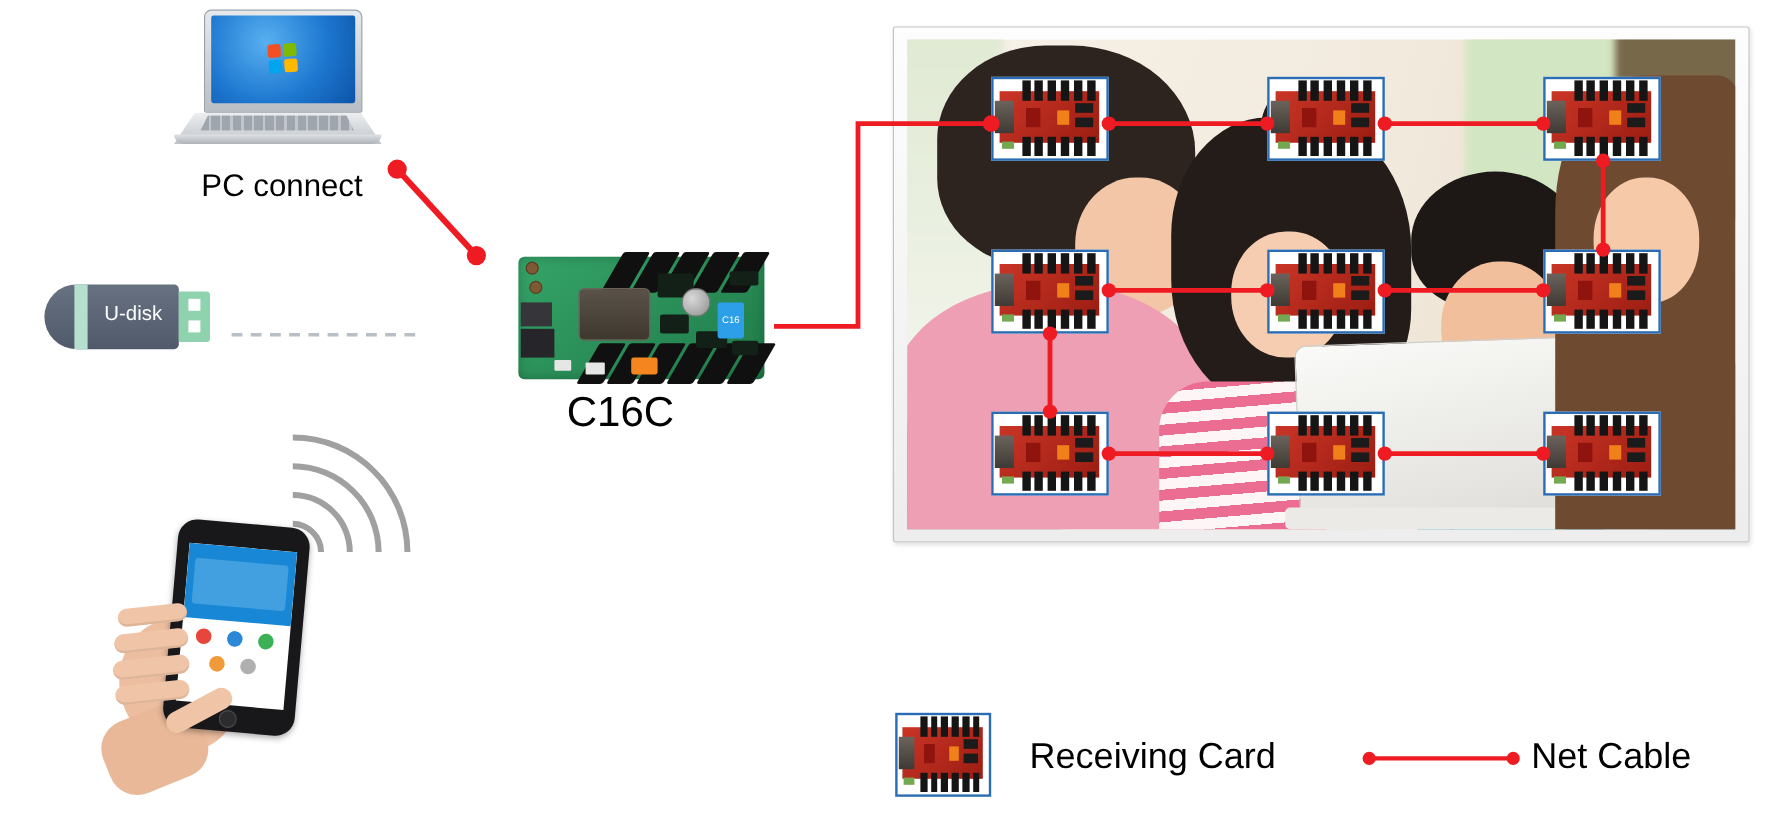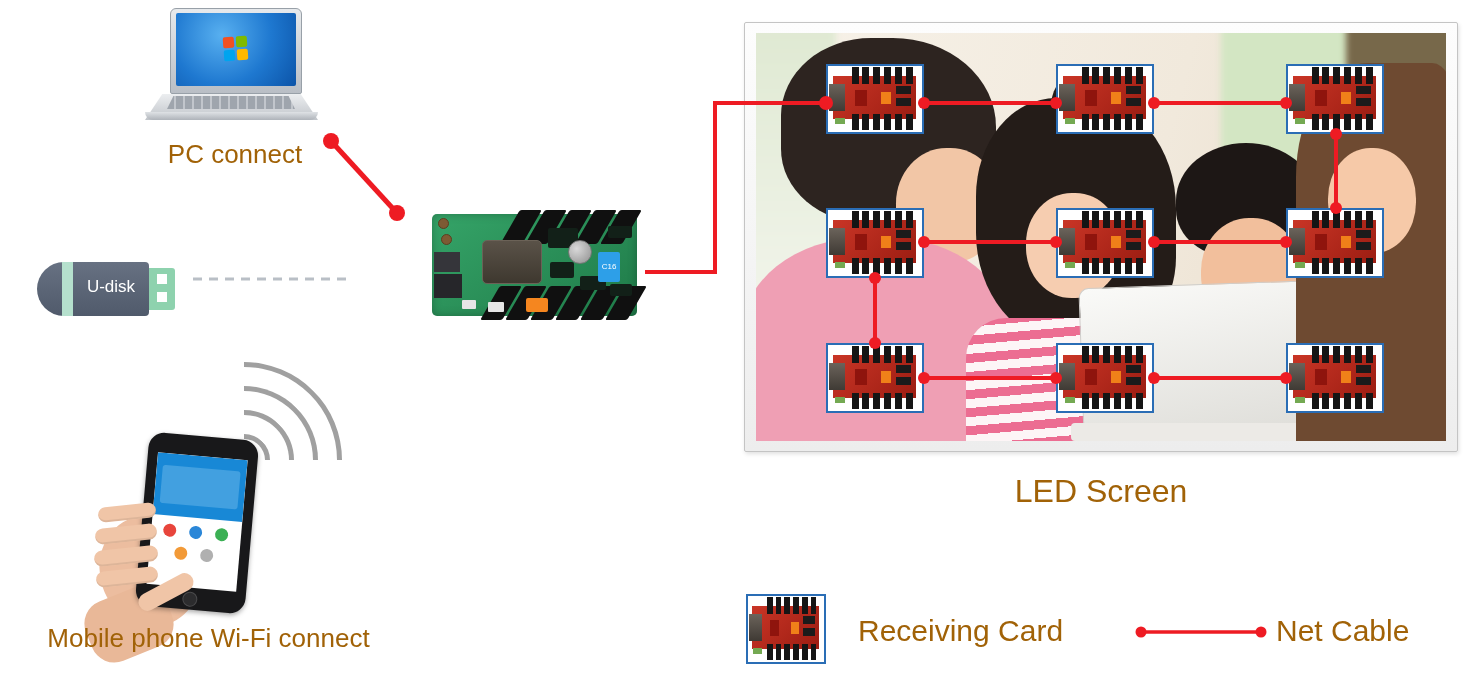--- a/index.html
+++ b/index.html
@@ -1,31 +1,31 @@
 <!DOCTYPE html>
 <html><head>
 <meta charset="utf-8">
 <style>
   * { margin:0; padding:0; box-sizing:border-box; }
   body { background:#ffffff; font-family:"Liberation Sans","DejaVu Sans",sans-serif; }
   #canvas { position:relative; width:1472px; height:680px; background:#fff; overflow:hidden; }
   .abs { position:absolute; }
-  .lbl { position:absolute; color:#a16207; text-align:center; white-space:nowrap; }
+  .lbl { position:absolute; color:#000000; text-align:center; white-space:nowrap; }
 
   
   #pc-device { left:145px; top:8px; width:173px; height:112px; }
   #lap-screen { left:25px; top:0; width:132px; height:86px; background:linear-gradient(#e6e9ec,#b9bec5); border:1px solid #98a0a8; border-radius:6px 6px 2px 2px; }
   #lap-display { left:5px; top:4px; width:120px; height:73px; background:radial-gradient(circle at 38% 30%, #58b0f0 0%, #1e78d0 55%, #0c54a8 100%); border-radius:2px; }
   .wl { position:absolute; width:11px; height:11px; border-radius:2px; }
   #lap-base { left:0; top:86px; width:173px; height:26px; background:linear-gradient(#eceef0,#c0c4c9); clip-path:polygon(10% 0,90% 0,100% 100%,0 100%); }
   #lap-kbd { left:22px; top:88px; width:128px; height:13px; background:repeating-linear-gradient(90deg,#9fa5ad 0 7px,#c2c6cc 7px 9px); clip-path:polygon(5% 0,95% 0,100% 100%,0 100%); }
   #lap-front { left:0; top:104px; width:173px; height:8px; background:linear-gradient(#dfe2e5,#aeb3b9); border-radius:0 0 8px 8px; }
 
   
-  #udisk-device { left:37px; top:262px; width:140px; height:54px; }
+  #udisk-device { left:37px; top:237px; width:140px; height:54px; }
   #ud-body { left:0; top:0; width:112px; height:54px; background:linear-gradient(#677182,#505a6b); border-radius:27px 4px 4px 27px; }
   #ud-stripe { left:25px; top:0; width:11px; height:54px; background:#b5e0cd; }
   #ud-text { left:38px; top:15px; width:72px; color:#fff; font-size:17px; text-align:center; }
   #ud-conn { left:112px; top:6px; width:26px; height:42px; background:#8ed2ae; border-radius:0 3px 3px 0; }
   .ud-sq { position:absolute; left:8px; width:10px; height:10px; background:#fff; }
 
   
   .wifi-arc { position:absolute; border:5px solid transparent; border-top-color:#a0a0a0; border-radius:50%; transform:rotate(45deg); }
   #phone { left:142px; top:436px; width:110px; height:174px; background:#18181a; border-radius:16px; transform:rotate(5deg); box-shadow:0 2px 5px rgba(0,0,0,.35); }
   #ph-screen { left:10px; top:20px; width:90px; height:132px; background:#fff; overflow:hidden; }
@@ -126,21 +126,20 @@
         <div class="ph-dot" style="left:51px;top:92px;background:#b0b0b0;"></div>
       </div>
     </div>
     <div class="abs" id="ph-home"></div>
   </div>
   <div class="hand finger" style="left:98px;top:505px;width:58px;height:15px;"></div>
   <div class="hand finger" style="left:95px;top:526px;width:62px;height:16px;"></div>
   <div class="hand finger" style="left:94px;top:548px;width:64px;height:16px;"></div>
   <div class="hand finger" style="left:96px;top:569px;width:62px;height:16px;"></div>
   <div class="hand" id="thumb"></div>
-  <div class="lbl" style="left:26px;top:623px;width:365px;font-size:26px;">Mobile phone Wi-Fi connect</div>
 
   <div class="abs" id="controller-board">
     <div class="abs" id="cb-base"></div>
     <div>
       <div class="cb-pin" style="left:78px;top:-4px;"></div>
       <div class="cb-pin" style="left:103px;top:-4px;"></div>
       <div class="cb-pin" style="left:128px;top:-4px;"></div>
       <div class="cb-pin" style="left:153px;top:-4px;"></div>
       <div class="cb-pin" style="left:178px;top:-4px;"></div>
     </div>
@@ -161,20 +160,21 @@
     <div class="cb-chip" style="left:118px;top:48px;width:24px;height:16px;"></div>
     <div class="cb-chip" style="left:148px;top:62px;width:26px;height:14px;"></div>
     <div class="cb-chip" style="left:176px;top:12px;width:24px;height:12px;"></div>
     <div class="cb-chip" style="left:178px;top:70px;width:22px;height:12px;"></div>
     <div class="abs" id="cb-batt"></div>
     <div class="abs" id="cb-blue">C16</div>
     <div class="abs" id="cb-orange"></div>
     <div class="cb-white" style="left:56px;top:88px;width:16px;height:10px;"></div>
     <div class="cb-white" style="left:30px;top:86px;width:14px;height:9px;"></div>
   </div>
+  <div class="lbl" style="left:417px;top:324px;width:200px;font-size:35px;">C16C</div>
 
   <div class="abs" id="led-frame">
     <div class="abs" id="photo">
       <div class="p soft" style="left:-10px;top:-10px;width:90px;height:320px;background:linear-gradient(#dfe9d2,#f4f6ee);"></div>
       <div class="p soft" style="left:465px;top:-10px;width:130px;height:150px;background:#d3e6c3;"></div>
       <div class="p soft" style="left:590px;top:-10px;width:110px;height:160px;background:#77684a;border-radius:0 0 0 40%;"></div>
       <div class="p soft" style="left:620px;top:140px;width:80px;height:280px;background:#d9c8b2;"></div>
       <div class="p soft" style="left:-10px;top:320px;width:140px;height:100px;background:#978e80;"></div>
       <div class="p" style="left:25px;top:5px;width:215px;height:185px;background:#2d2420;border-radius:42% 48% 45% 40%;"></div>
       <div class="p" style="left:140px;top:115px;width:105px;height:115px;background:#f2c6a6;border-radius:48%;"></div>
@@ -188,21 +188,20 @@
       <div class="p" style="left:420px;top:110px;width:140px;height:115px;background:#1d1715;border-radius:50% 50% 42% 42%;"></div>
       <div class="p" style="left:445px;top:185px;width:100px;height:110px;background:#f2bf9c;border-radius:48%;"></div>
       <div class="p" style="left:425px;top:290px;width:155px;height:120px;background:#2ba4b8;border-radius:36px 36px 0 0;"></div>
       <div class="p" style="left:548px;top:270px;width:150px;height:140px;background:#587ca3;border-radius:40px 0 0 0;"></div>
       <div class="p" style="left:325px;top:250px;width:305px;height:155px;background:linear-gradient(170deg,#fafaf8,#dcdbd6);border:1px solid #cfcecb;border-radius:10px;transform:rotate(-2deg);"></div>
       <div class="p" style="left:315px;top:390px;width:330px;height:18px;background:#eceae6;border-radius:4px;"></div>
       <div class="p" style="left:540px;top:30px;width:160px;height:380px;background:#6e4a31;border-radius:45% 15% 0 0 / 30% 12% 0 0;"></div>
       <div class="p" style="left:572px;top:115px;width:88px;height:105px;background:#f6c9a8;border-radius:48%;"></div>
     </div>
   </div>
-  <div class="lbl" style="left:951px;top:473px;width:300px;font-size:32px;">LED Screen</div>
 
   <div id="cards-layer">
       <div class="rcard" style="left: 826px; top: 64px; width: 98px; height: 70px;">
         <div class="rc rc-board"></div>
         <div class="rc rc-rj45"></div>
         <div class="rc rc-dark"></div>
         <div class="rc rc-orange"></div>
         <div class="rc rc-chipA"></div>
         <div class="rc rc-chipB"></div>
         <div class="rc rc-green"></div>

